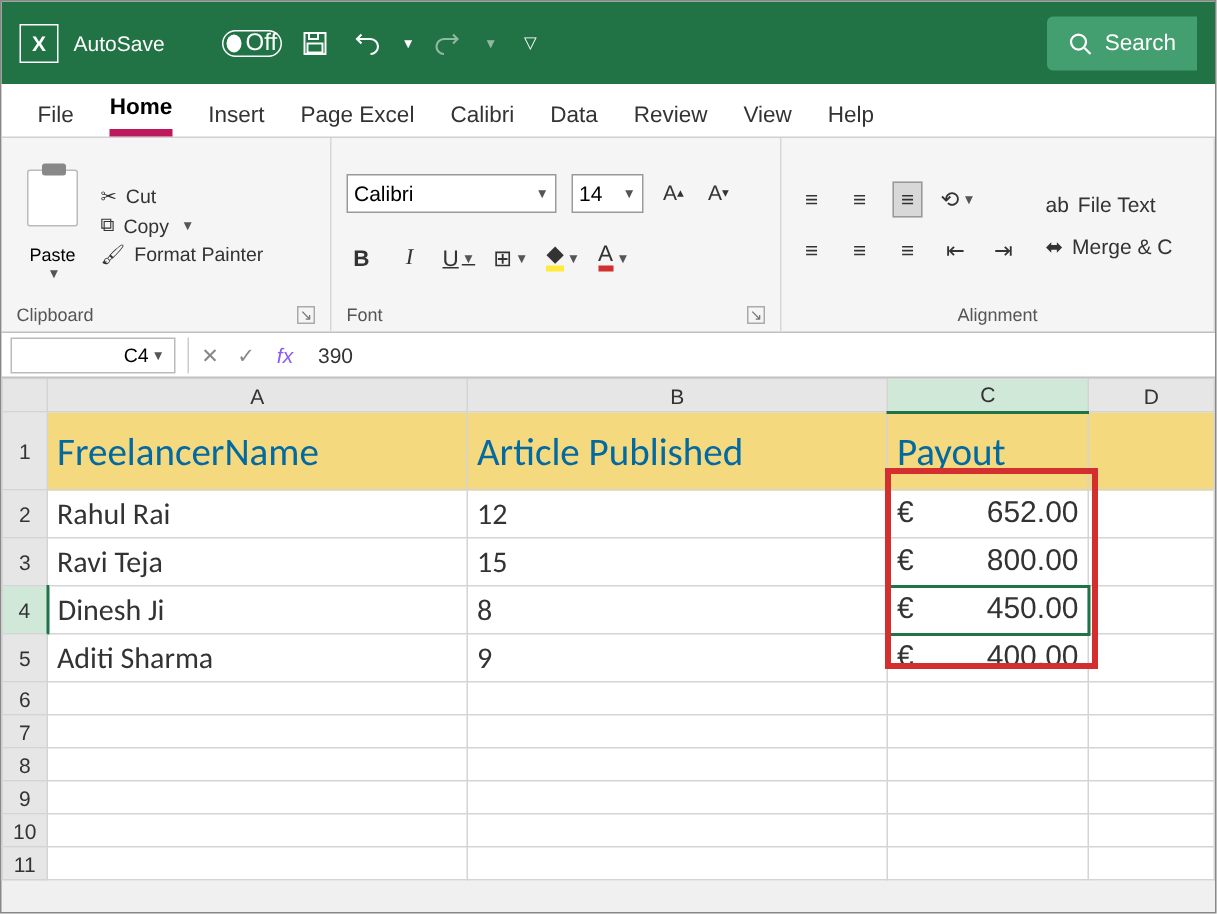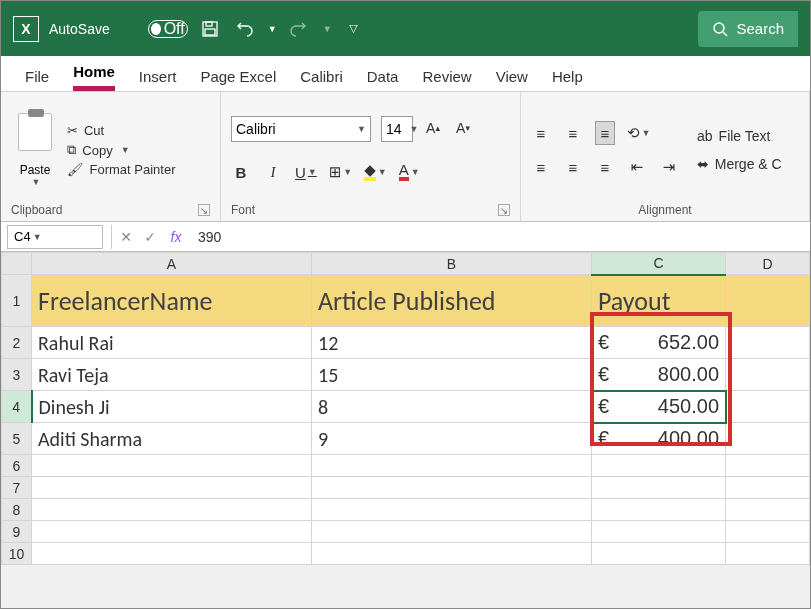--- a/index.html
+++ b/index.html
@@ -32,58 +32,58 @@
   .paste-col .ic { width: 34px; height: 38px; background: #fff; border: 1px solid #bbb; position: relative; border-radius:2px;}
   .paste-col .ic::after { content:""; position:absolute; top:-5px; left:9px; width:16px; height:8px; background:#888; border-radius:2px;}
   .paste-col .lbl { font-size: 12px; margin-top: 12px; }
   .clip-col { display: flex; flex-direction: column; gap: 4px; justify-content: center; }
   .clip-item { display: flex; align-items: center; gap: 6px; font-size: 13px; color: #333; }
 
   .font-group .row1 { display: flex; gap: 10px; align-items: flex-start; margin-bottom: 10px; }
   .font-group .row2 { display: flex; gap: 12px; align-items: center; }
   .sel { background: #fff; border: 1px solid #999; height: 26px; font-size: 14px; padding: 0 4px; display:flex; align-items:center; justify-content:space-between; gap:6px;}
   .sel.font { width: 140px; }
-  .sel.size { width: 32px; }
+  .sel.size { width: 48px; }
   .fbtn { min-width: 20px; height: 24px; display: flex; align-items: center; justify-content: center; font-size: 15px; color: #333; }
   .fbtn.u { text-decoration: underline; }
   .fbtn.b { font-weight: bold; }
   .fbtn.i { font-style: italic; font-family: serif; }
   .color-under { border-bottom: 4px solid; padding-bottom:0px; line-height:14px;}
   .color-under.yellow { border-color: #ffeb3b; }
   .color-under.red { border-color: #d32f2f; }
   .grow-shrink { font-size: 14px; }
 
   .align-group .row { display: flex; gap: 12px; align-items: center; margin-bottom: 10px; }
   .wrap-group { display:flex; flex-direction:column; gap:12px; justify-content:center; padding-left:10px;}
   .wrap-item { display:flex; align-items:center; gap:6px; font-size:14px; color:#333;}
 
   
   .fbar { background: #fff; height: 30px; display: flex; align-items: center; border-bottom: 1px solid #c0c0c0; }
-  .namebox { width: 96px; border: 1px solid #bbb; height: 24px; margin: 0 6px; display:flex; align-items:center; padding:0 6px; font-size:13px; justify-content:flex-start;}
+  .namebox { width: 110px; border: 1px solid #bbb; height: 24px; margin: 0 6px; display:flex; align-items:center; padding:0 6px; font-size:13px; justify-content:flex-end;}
   .fbar-sep { width:1px; height:24px; background:#ccc; margin:0 2px;}
   .fbar-btn { width:24px; text-align:center; color:#888; font-size:14px;}
   .fx { font-style: italic; font-size: 14px; color:#8b5cf6; width:28px; text-align:center;}
   .formula-input { flex:1; padding:0 8px; font-size:14px; color:#333; }
 
   
   .sheet { background:#fff; position:relative; }
   table.cells { border-collapse: collapse; width: 100%; table-layout: fixed; }
   table.cells th, table.cells td { border: 1px solid #d4d4d4; font-size: 14px; color:#333; height: 22px; }
   table.cells th { background: #e6e6e6; font-weight: normal; text-align:center; }
   th.corner { width: 30px; background:#e6e6e6;}
   th.rowh { width: 30px; background:#e6e6e6; text-align:center; font-size:13px;}
   th.colh { font-size:14px; }
   th.colh.A { width: 280px; }
   th.colh.B { width: 280px; }
   th.colh.C { width: 134px; }
   th.colh.D { width: auto; }
   th.colh.active { background:#cfe8d8; border-bottom:2px solid #217346;}
   th.rowh.active { background:#cfe8d8; border-right:2px solid #217346;}
 
-  tr.header-row td { background:#f4d97f; font-size: 26px; color:#404040; height: 52px; padding: 2px 6px; font-family: Calibri, sans-serif;}
+  tr.header-row td { background:#f4d97f; font-size: 26px; color:#0369a1; height: 52px; padding: 2px 6px; font-family: Calibri, sans-serif;}
   tr.data-row td { font-size: 20px; height: 32px; padding: 0 6px; font-family: Calibri, sans-serif;}
   td.colA { text-align:left; }
   td.colB { }
   td.colC { text-align:left; }
   .payout { display:flex; justify-content:space-between; }
   td.active-cell { outline: 2px solid #217346; outline-offset: -1px; background:#fff;}
   .red-box { position:absolute; border: 4px solid #d32f2f; pointer-events:none; }
 
   .drop { font-size:9px; color:#555; margin-left:2px;}
   svg { display:block; }
@@ -346,16 +346,23 @@
           <td></td>
           <td></td>
         </tr>
   <tr>
           <th class="rowh">10</th>
           <td></td>
           <td></td>
           <td></td>
           <td></td>
         </tr>
+  <tr>
+          <th class="rowh">11</th>
+          <td></td>
+          <td></td>
+          <td></td>
+          <td></td>
+        </tr>
 </tbody>
     </table>
 <div class="red-box" style="top:60px; left:589px; width:142px; height:134px;"></div>
 </div>
 
 </body></html>

